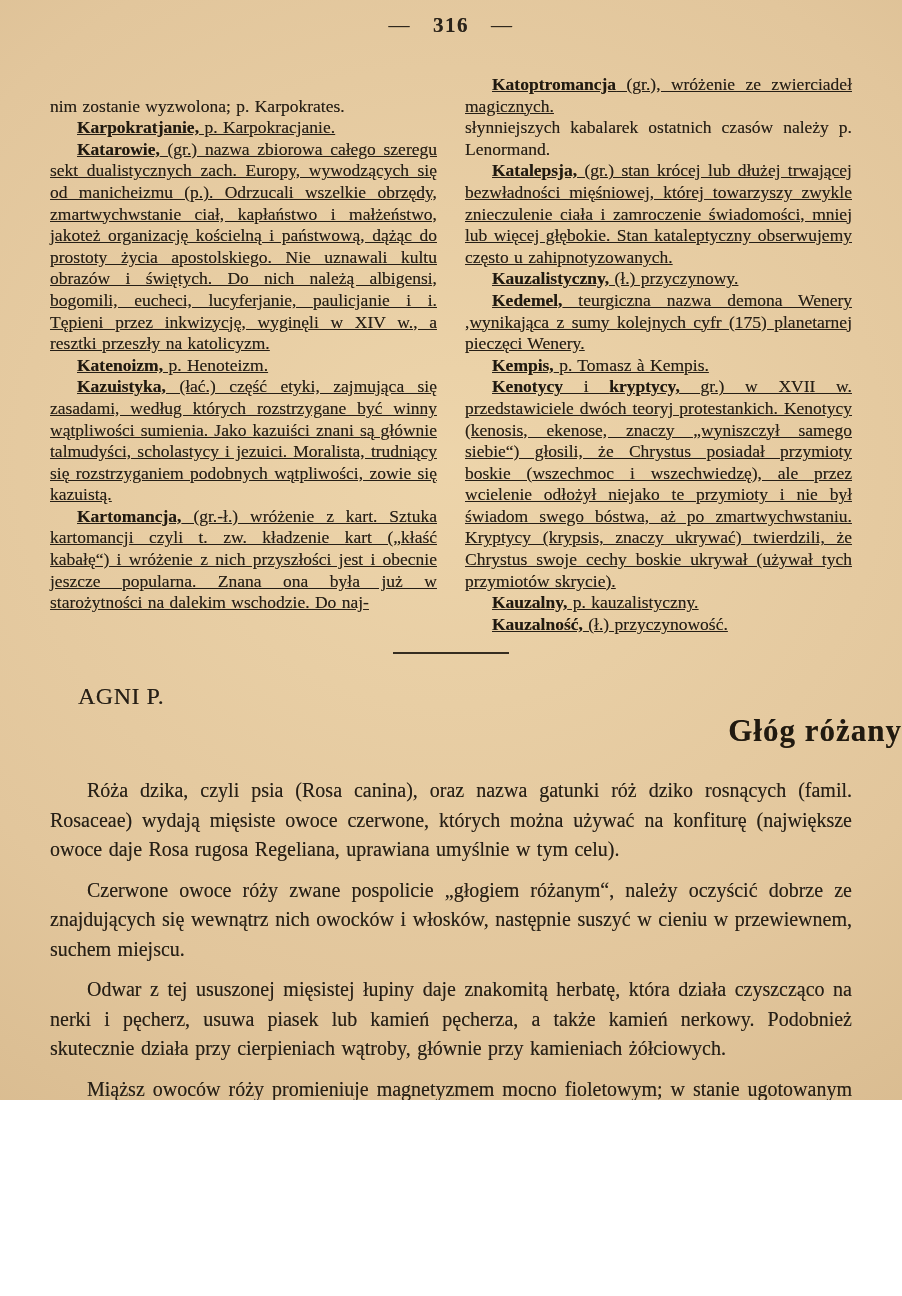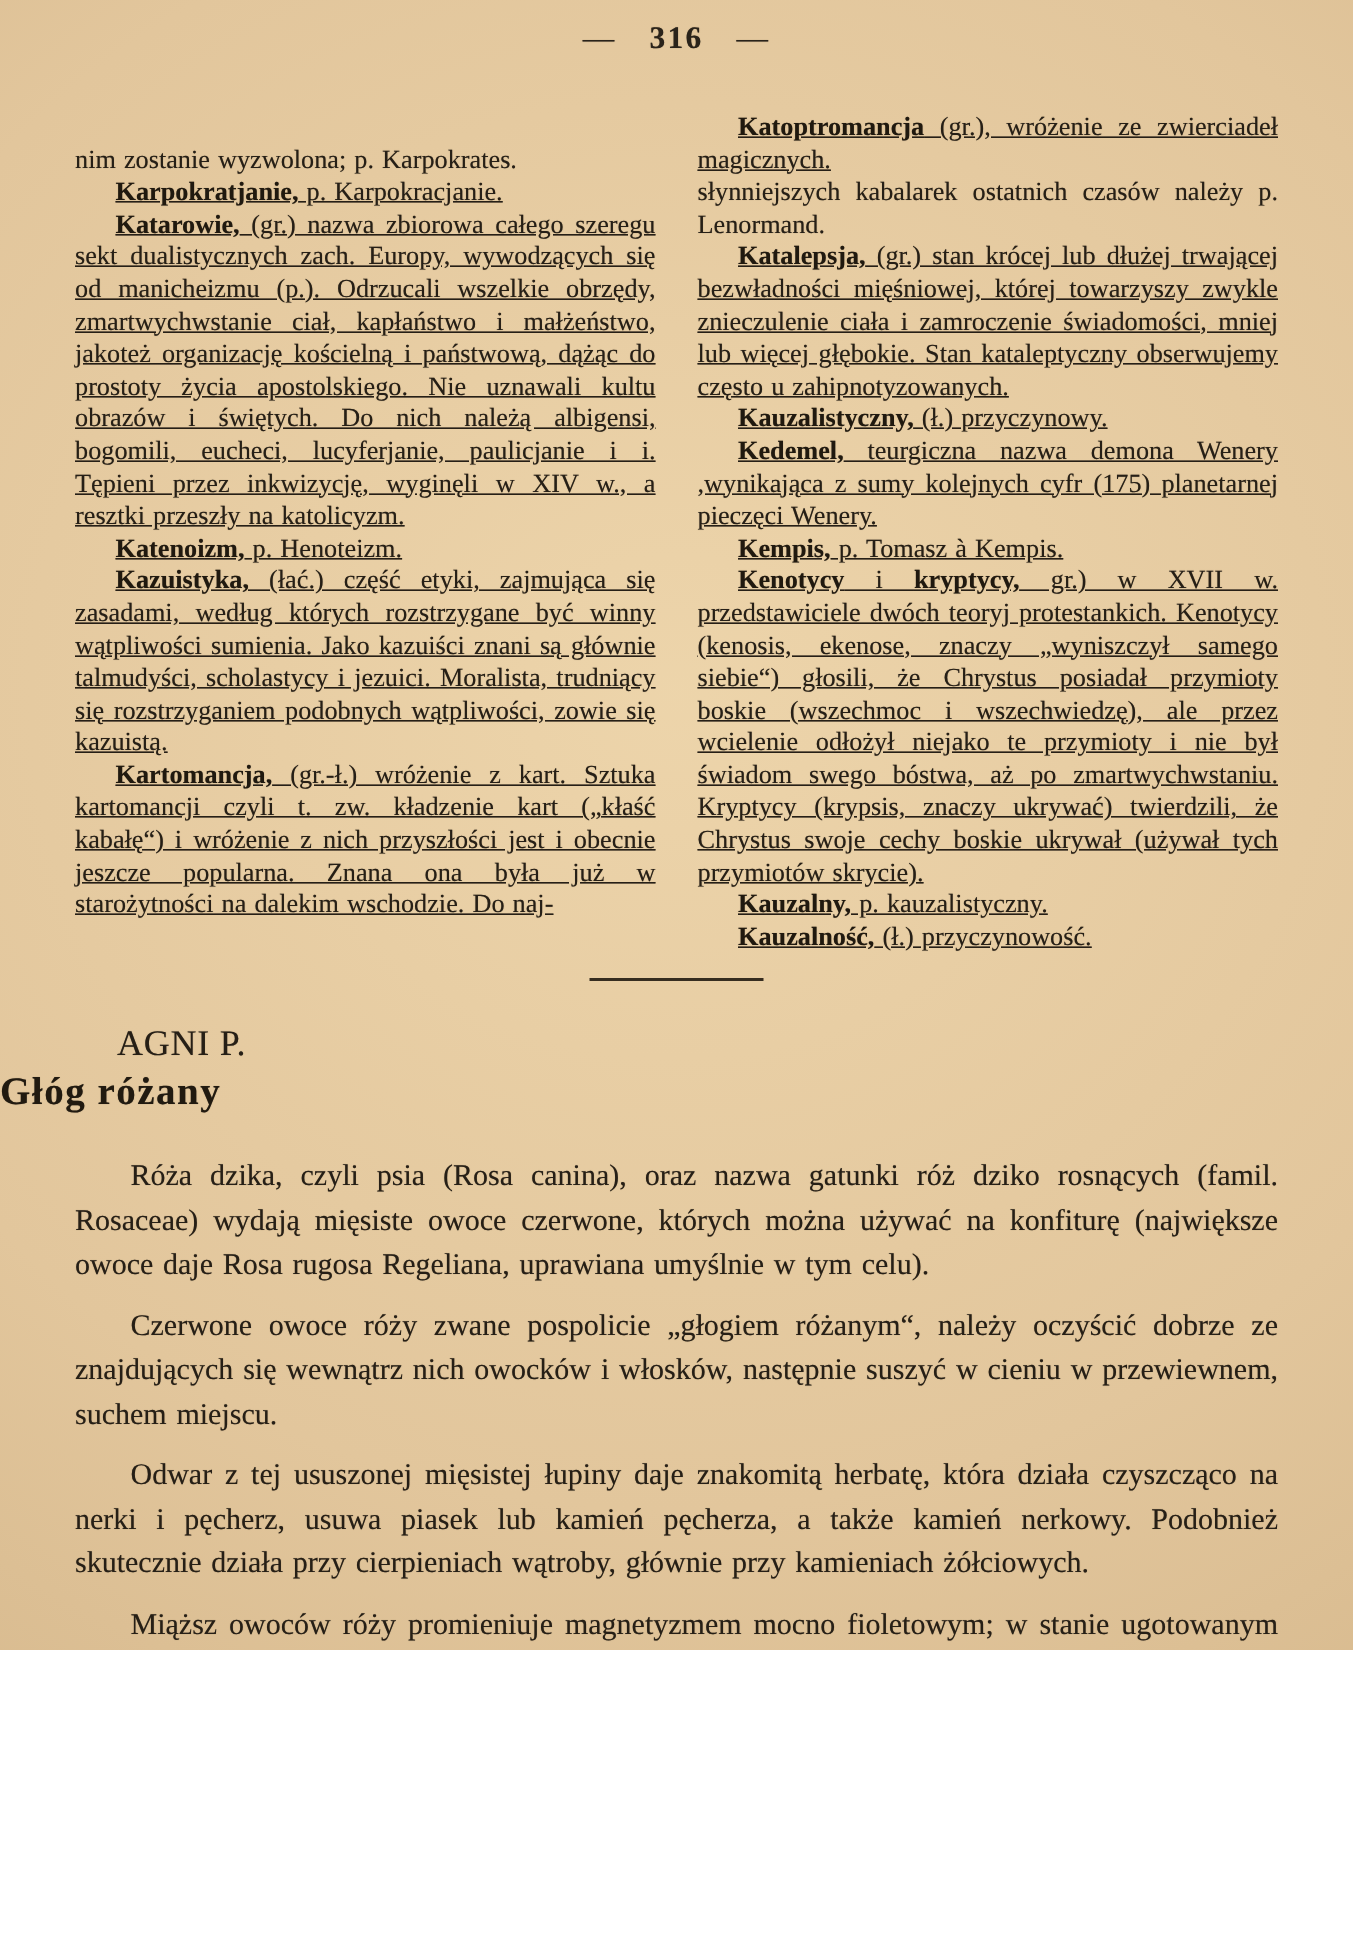--- a/index.html
+++ b/index.html
@@ -63,22 +63,22 @@
     margin: 17px auto 0 auto;
   }
   
   .article-label {
     margin: 29px 0 0 78px;
     font-size: 24px;
     letter-spacing: 0.5px;
   }
   .article-title {
     margin: 3px 0 0 0;
-    text-align: left;
-    font-size: 26px;
+    text-align: right;
+    font-size: 31px;
     font-weight: 700;
     letter-spacing: 1px;
     color: #211a10;
   }
   .article-body {
     margin-top: 27px;
     padding: 0 50px;
   }
   .apara {
     margin: 0 0 11px 0;

